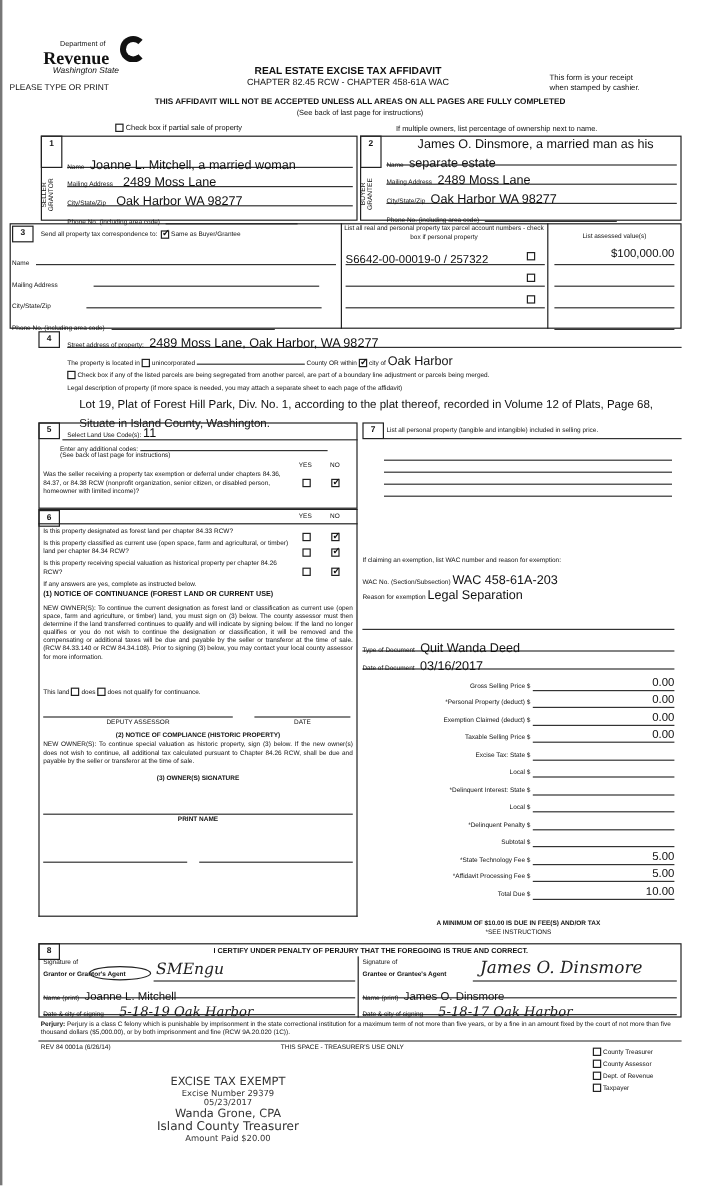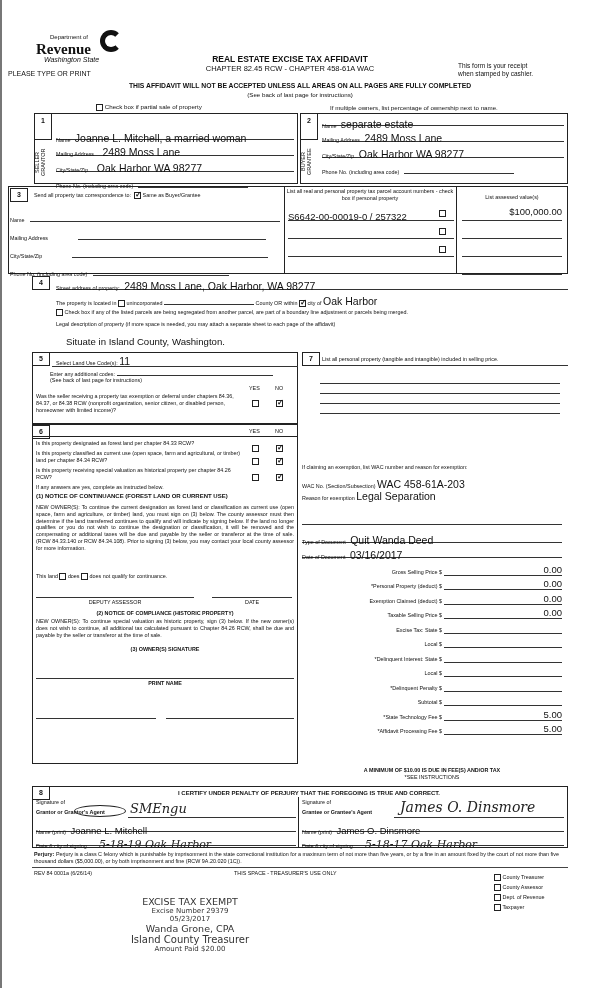--- a/index.html
+++ b/index.html
@@ -59,20 +59,21 @@
   <div class="uline" style="height:12px;white-space:nowrap;"><span class="tiny">Name</span> <span class="fill">Joanne L. Mitchell, a married woman</span></div>
   <div class="uline" style="height:14px;margin-top:2px;white-space:nowrap;"><span class="tiny">Mailing Address</span> <span class="fill" style="padding-left:4px;">2489 Moss Lane</span></div>
   <div class="uline" style="height:14px;margin-top:2px;white-space:nowrap;"><span class="tiny">City/State/Zip</span> <span class="fill" style="padding-left:4px;">Oak Harbor WA  98277</span></div>
   <div style="height:12px;margin-top:2px;white-space:nowrap;"><span class="tiny">Phone No. (including area code)</span> <span class="uline" style="display:inline-block;width:110px;height:8px;"></span></div>
 </div>
 
 <div class="abs box" style="left:300px;top:113px;width:268px;height:71px;"></div>
 <div class="abs box" style="left:300px;top:113px;width:18px;height:27px;font-size:7px;font-weight:bold;text-align:center;padding-top:3px;">2</div>
 <div class="abs vert" style="left:300px;top:140px;width:18px;height:44px;">BUYER GRANTEE</div>
 <div class="abs" style="left:322px;top:114px;width:242px;">
+  <div class="fill" style="padding-left:26px;height:12px;">James O. Dinsmore, a married man as his</div>
   <div class="uline" style="height:12px;white-space:nowrap;"><span class="tiny">Name</span> <span class="fill">separate estate</span></div>
   <div class="uline" style="height:14px;margin-top:2px;white-space:nowrap;"><span class="tiny">Mailing Address</span> <span class="fill">2489 Moss Lane</span></div>
   <div class="uline" style="height:14px;margin-top:2px;white-space:nowrap;"><span class="tiny">City/State/Zip</span> <span class="fill">Oak Harbor WA  98277</span></div>
   <div style="height:12px;margin-top:2px;white-space:nowrap;"><span class="tiny">Phone No. (including area code)</span> <span class="uline" style="display:inline-block;width:110px;height:8px;"></span></div>
 </div>
 
 <div class="abs box" style="left:8px;top:186px;width:560px;height:88px;"></div>
 <div class="num" style="left:10px;top:188px;">3</div>
 <div class="abs tiny" style="left:34px;top:192px;white-space:nowrap;">
   <span>Send all property tax correspondence to:</span>
@@ -116,20 +117,21 @@
   <span class="cb on"></span>
   <span>city of</span>
   <span class="fill">Oak Harbor</span>
 </div>
 <div class="abs tiny" style="left:56px;top:309px;white-space:nowrap;">
   <span class="cb"></span>
   <span>Check box if any of the listed parcels are being segregated from another parcel, are part of a boundary line adjustment or parcels being merged.</span>
 </div>
 <div class="abs tiny" style="left:56px;top:321px;white-space:nowrap;">Legal description of property (if more space is needed, you may attach a separate sheet to each page of the affidavit)</div>
 <div class="abs" style="left:66px;top:332px;width:520px;font-size:9.6px;line-height:12px;">
+  <div>Lot 19, Plat of Forest Hill Park, Div. No. 1, according to the plat thereof, recorded in Volume 12 of Plats, Page 68,</div>
   <div style="margin-top:4px;">Situate in Island County, Washington.</div>
 </div>
 
 <div class="abs box" style="left:32px;top:352px;width:266px;height:72px;"></div>
 <div class="num" style="left:32px;top:352px;">5</div>
 <div class="abs tiny" style="left:56px;top:355px;white-space:nowrap;">
   <span>Select Land Use Code(s):</span>
   <span class="fill">11</span>
 </div>
 <div class="abs" style="left:52px;top:366px;width:246px;height:1px;background:#333;"></div>
@@ -253,20 +255,24 @@
       <span class="uline right fillsm" style="flex:1;margin-left:2px;height:9px;"></span>
     </div>
   <div style="display:flex;height:14.5px;align-items:flex-end;">
       <span class="tiny right" style="width:140px;">*State Technology Fee $</span>
       <span class="uline right fillsm" style="flex:1;margin-left:2px;">5.00</span>
     </div>
   <div style="display:flex;height:14.5px;align-items:flex-end;">
       <span class="tiny right" style="width:140px;">*Affidavit Processing Fee $</span>
       <span class="uline right fillsm" style="flex:1;margin-left:2px;">5.00</span>
     </div>
+  <div style="display:flex;height:14.5px;align-items:flex-end;">
+      <span class="tiny right" style="width:140px;">Total Due $</span>
+      <span class="uline right fillsm" style="flex:1;margin-left:2px;">10.00</span>
+    </div>
 </div>
 <div class="abs tiny bold center" style="left:302px;top:767px;width:260px;">A MINIMUM OF $10.00 IS DUE IN FEE(S) AND/OR TAX</div>
 <div class="abs tiny center" style="left:302px;top:774px;width:260px;">*SEE INSTRUCTIONS</div>
 
 <div class="abs box" style="left:32px;top:786px;width:536px;height:62px;"></div>
 <div class="num" style="left:32px;top:786px;">8</div>
 <div class="abs tiny bold center" style="left:50px;top:790px;width:518px;font-size:6px;">I CERTIFY UNDER PENALTY OF PERJURY THAT THE FOREGOING IS TRUE AND CORRECT.</div>
 
 <div class="abs tiny" style="left:36px;top:799px;">Signature of</div>
 <div class="abs tiny bold" style="left:36px;top:809px;white-space:nowrap;">Grantor or Grantor's Agent</div>

